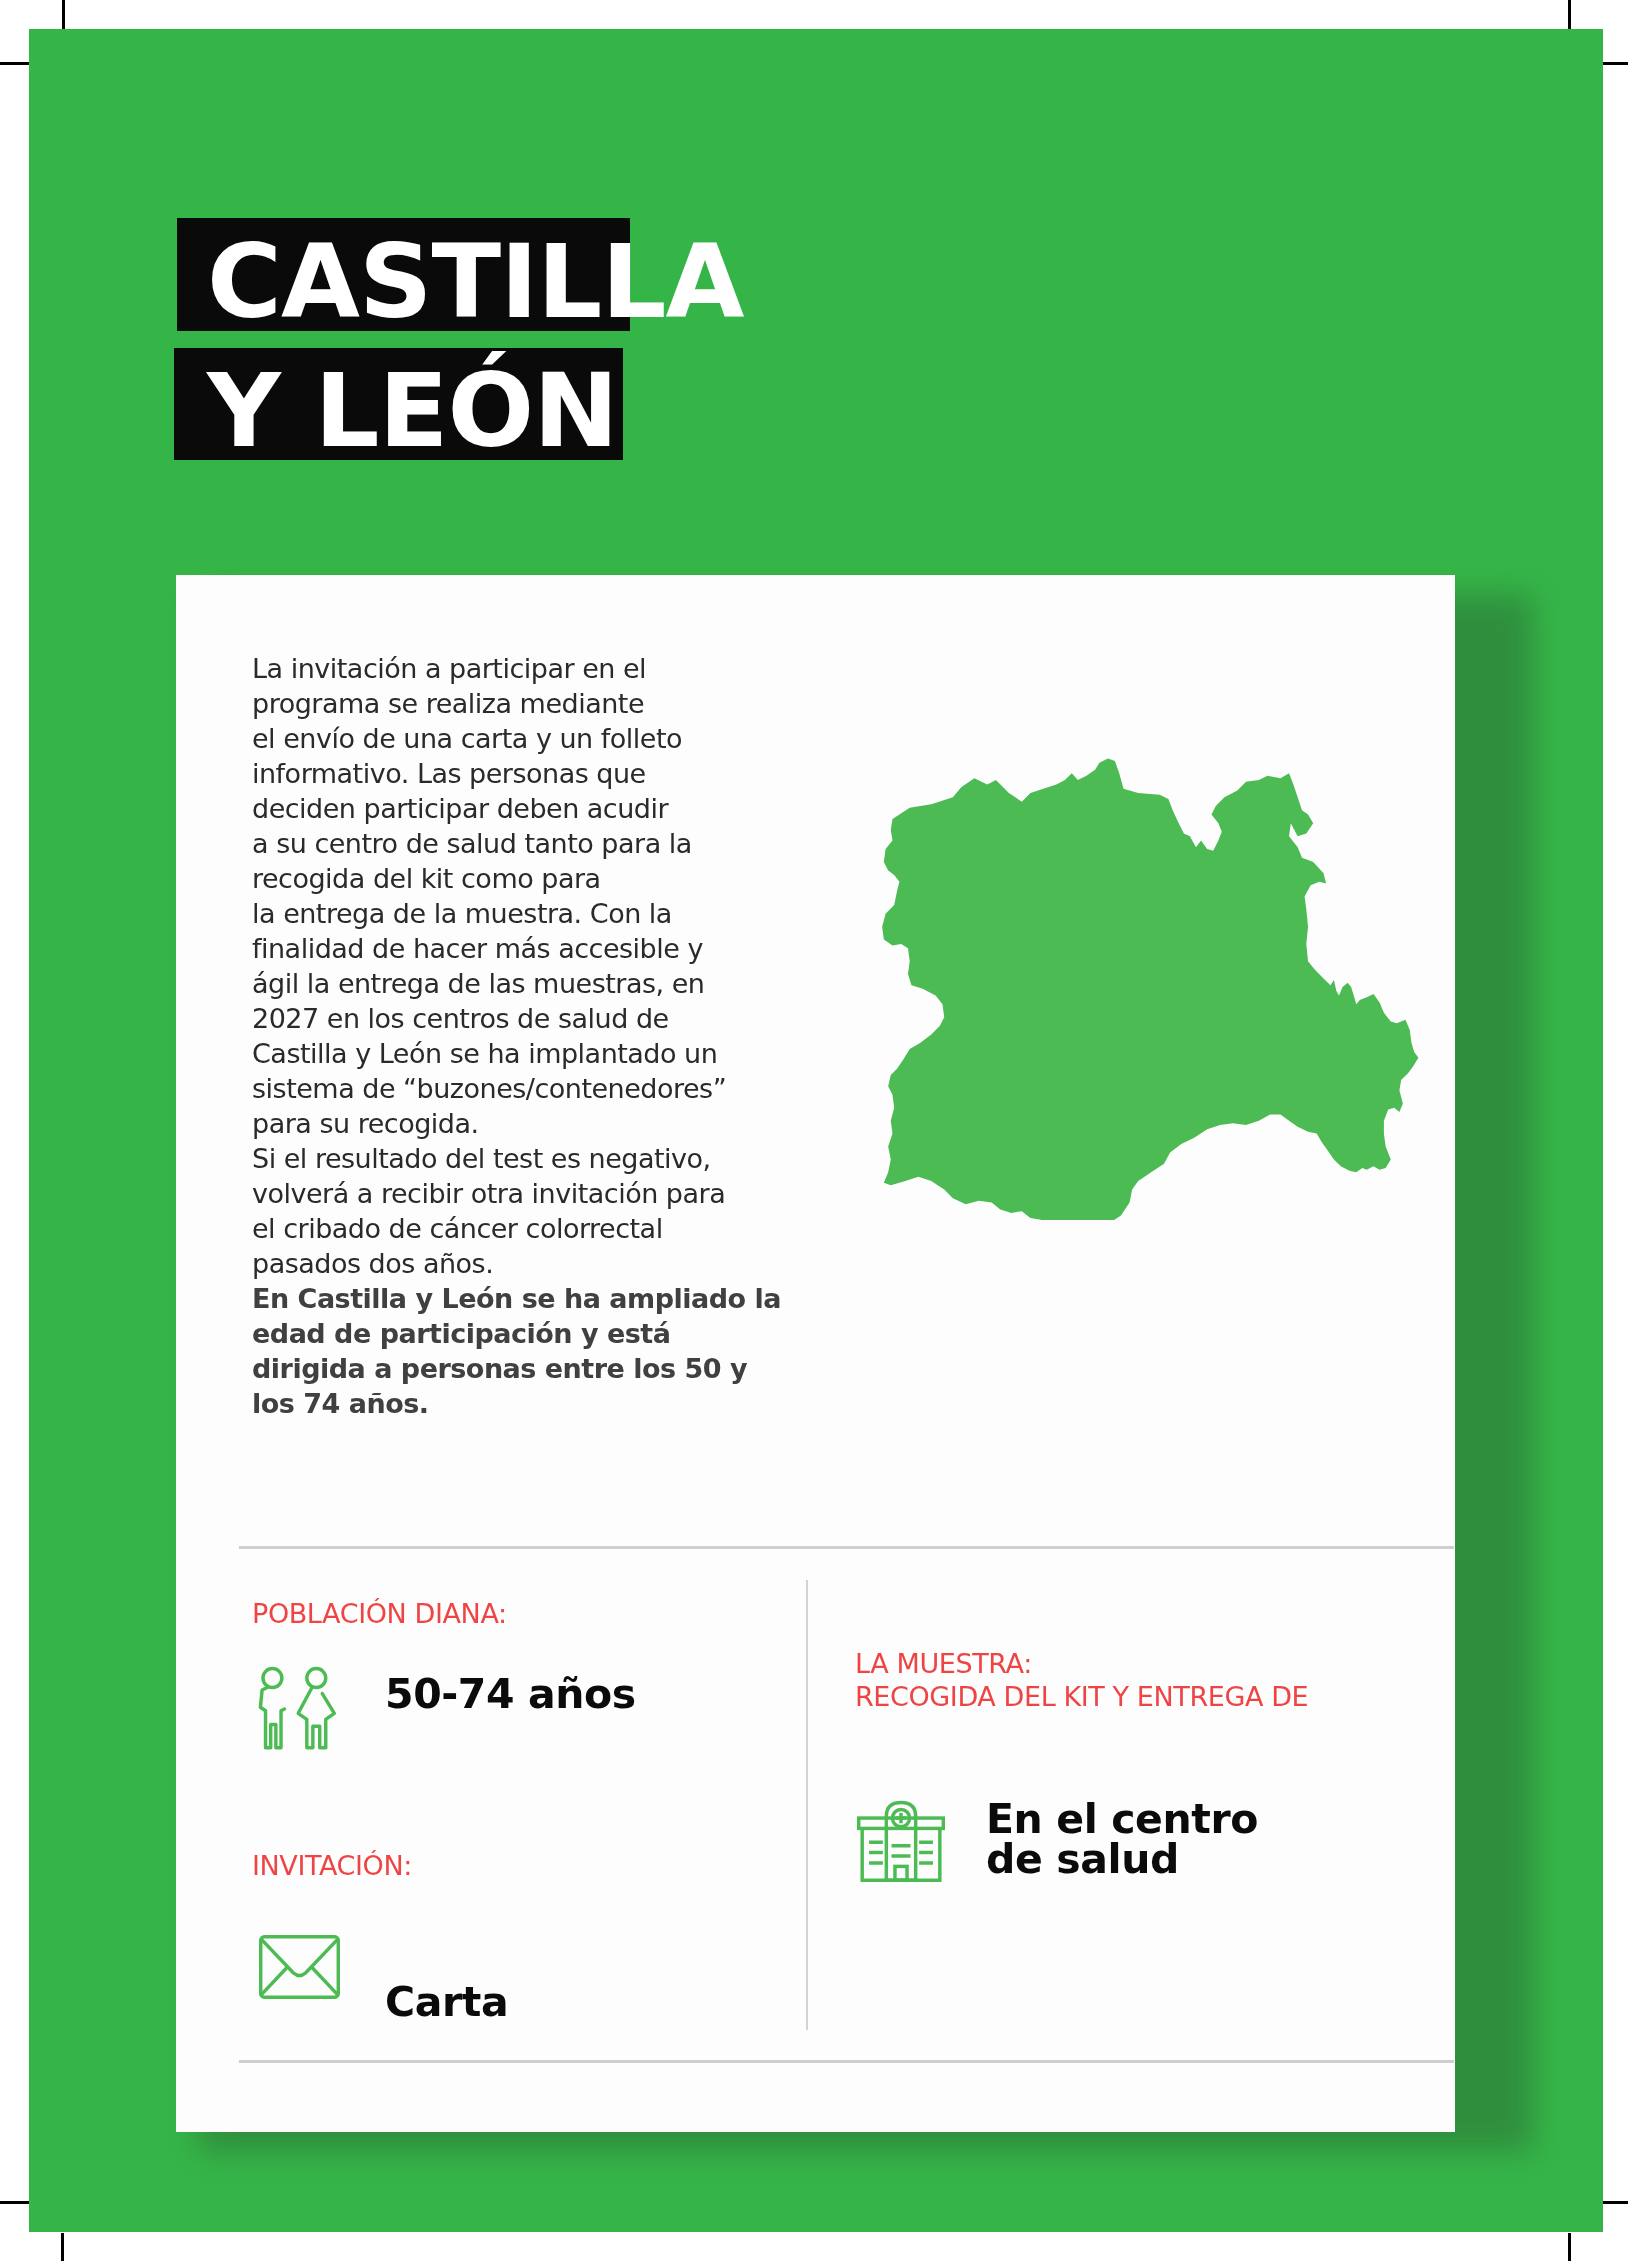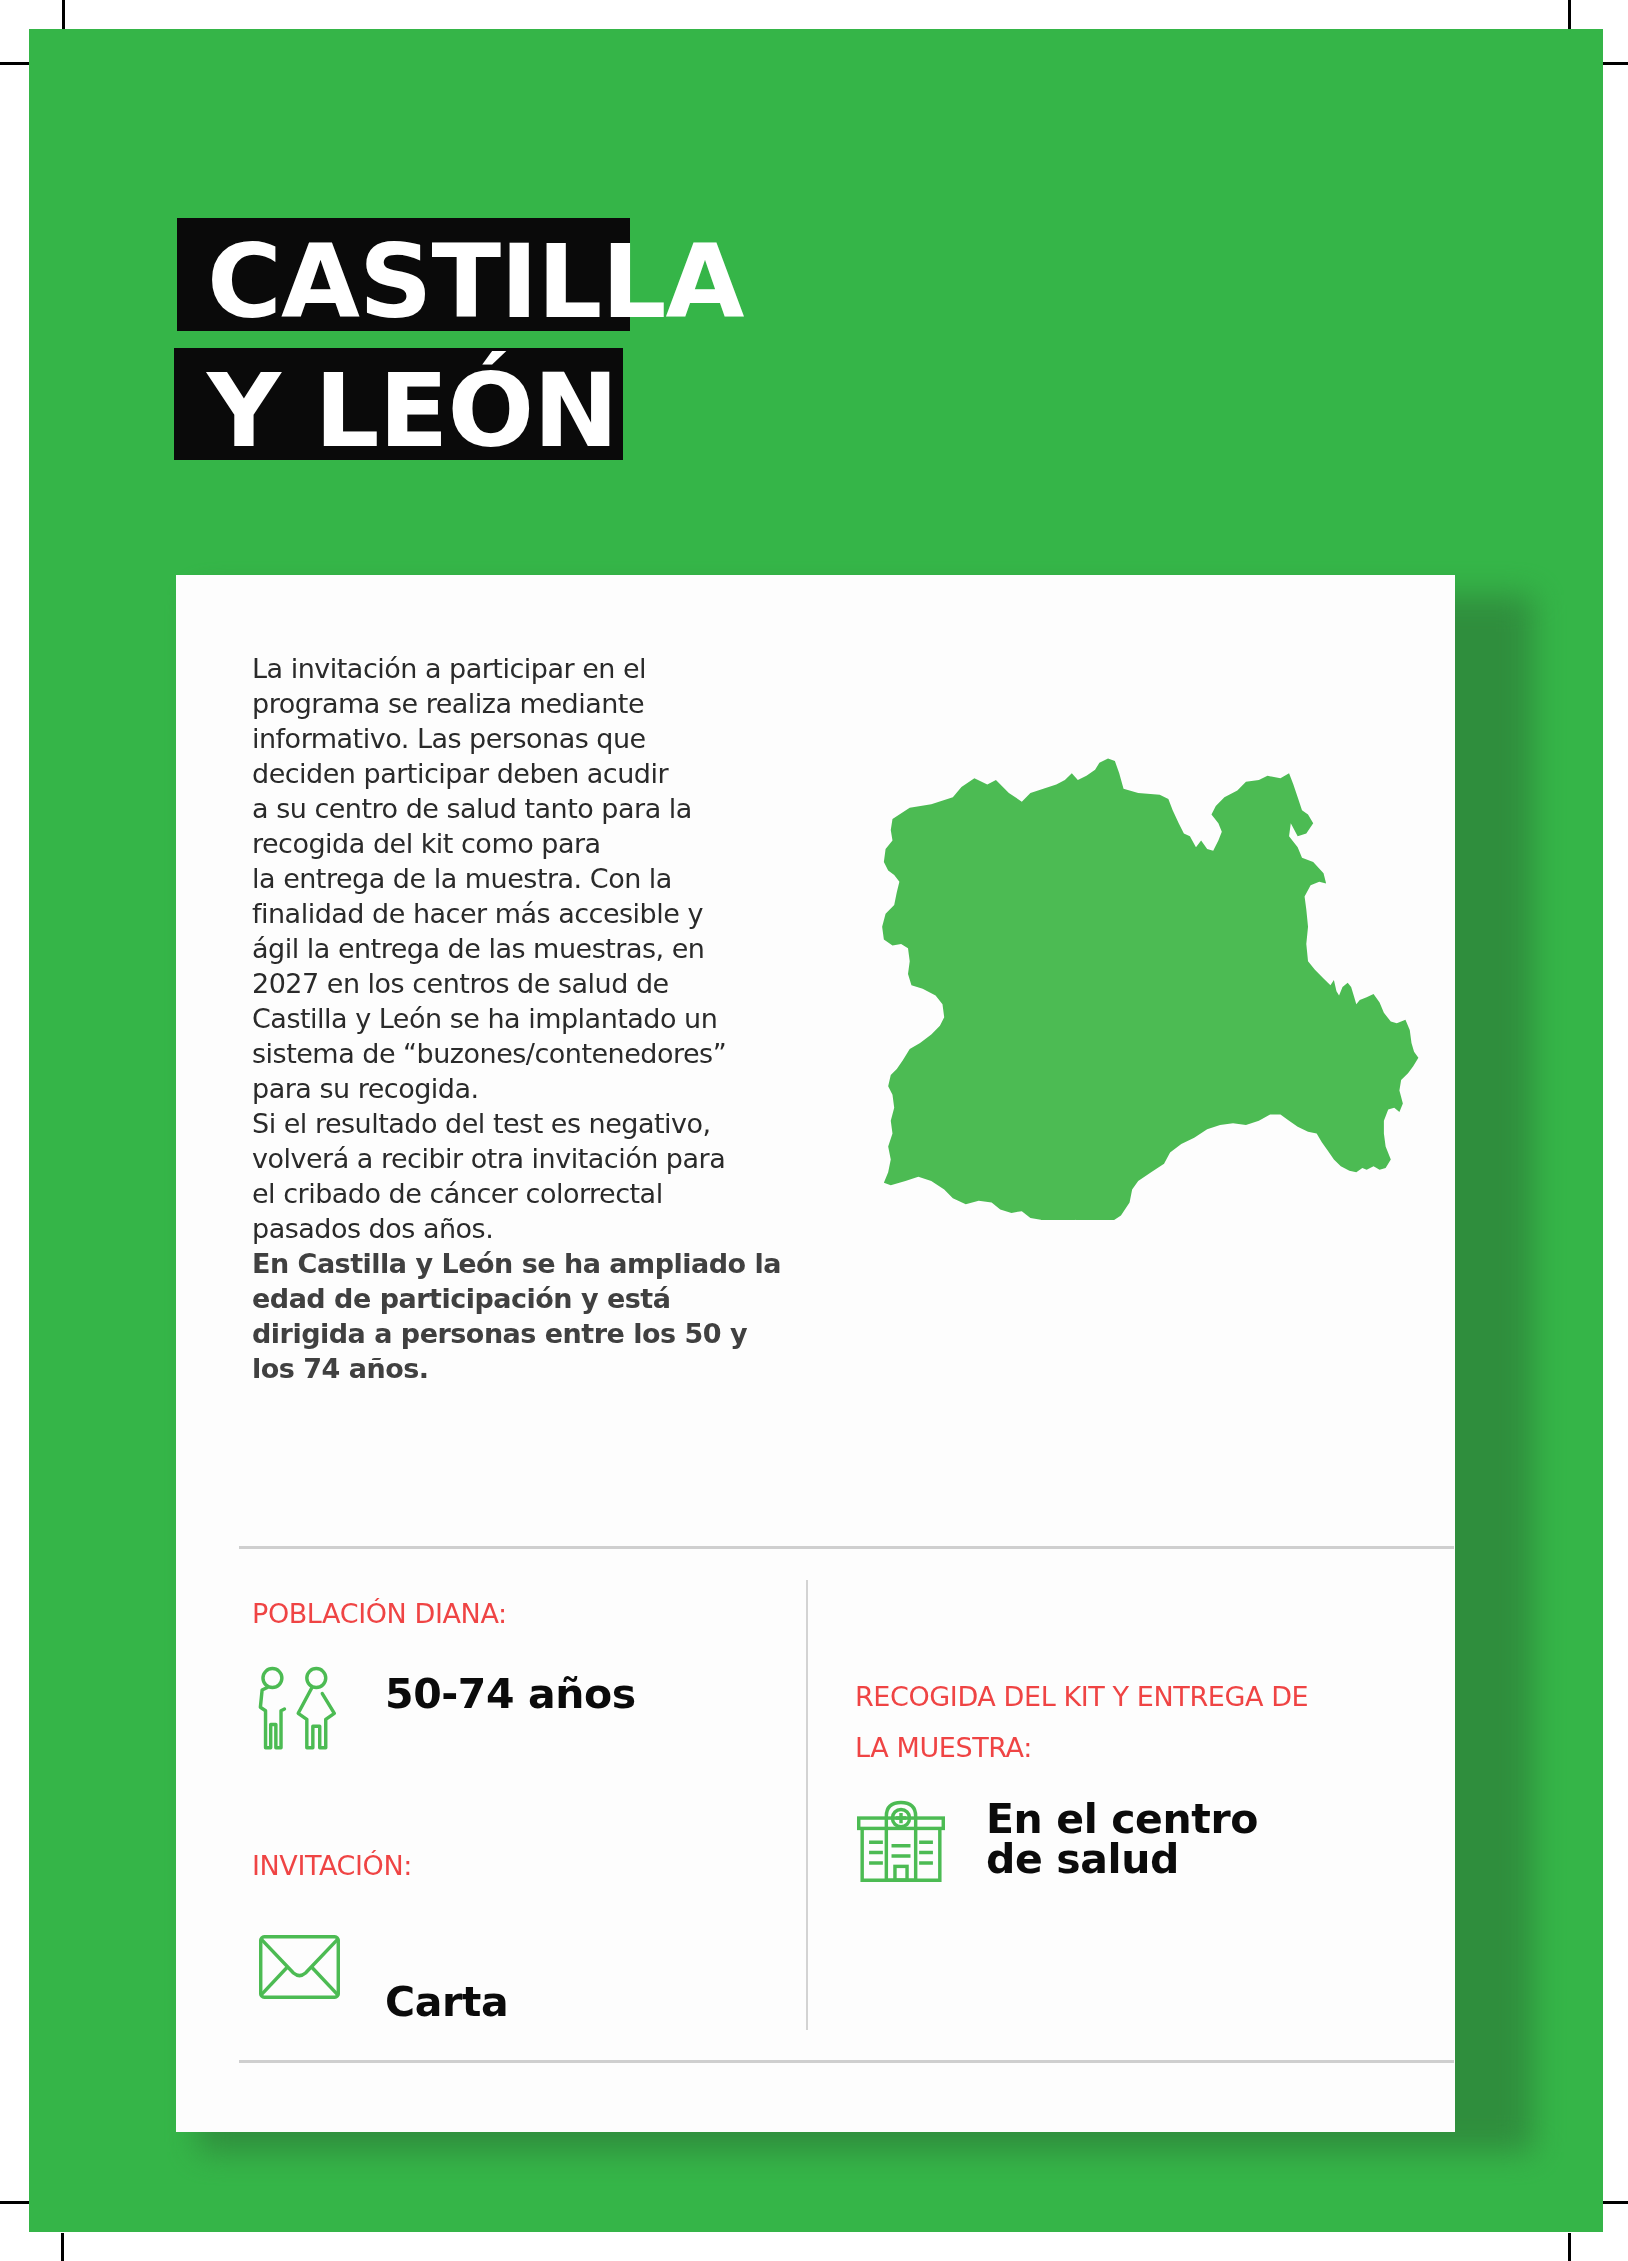--- a/index.html
+++ b/index.html
@@ -66,20 +66,21 @@
 <div class="title-bar" style="left:174px;top:348px;width:449px;height:112px;"></div>
 <div class="title-text" style="left:207px;top:231px;">CASTILLA</div>
 <div class="title-text" style="left:207px;top:360px;">Y LEÓN</div>
 
 <div class="card-shadow"></div>
 <div class="card">
 
   <div class="body-text">
     <span class="line">La invitación a participar en el</span>
     <span class="line">programa se realiza mediante</span>
+    <span class="line">el envío de una carta y un folleto</span>
     <span class="line">informativo. Las personas que</span>
     <span class="line">deciden participar deben acudir</span>
     <span class="line">a su centro de salud tanto para la</span>
     <span class="line">recogida del kit como para</span>
     <span class="line">la entrega de la muestra. Con la</span>
     <span class="line">finalidad de hacer más accesible y</span>
     <span class="line">ágil la entrega de las muestras, en</span>
     <span class="line">2027 en los centros de salud de</span>
     <span class="line">Castilla y León se ha implantado un</span>
     <span class="line">sistema de “buzones/contenedores”</span>
@@ -137,21 +138,21 @@
   <div class="label" style="left:76px;top:1274px;text-align:center;">INVITACIÓN:</div>
   <svg class="icon" style="left:83px;top:1360px;" width="81" height="64" viewBox="0 0 94 74" fill="none" stroke="#4cbb53" stroke-width="4" stroke-linejoin="round">
     <rect x="2" y="2" width="90" height="70" rx="4"></rect>
     <path d="M2 4 L40 44 Q47 50 54 44 L92 4"></path>
     <path d="M2 70 L33 37"></path>
     <path d="M92 70 L61 37"></path>
   </svg>
   <div class="value" style="left:209px;top:1407px;">Carta</div>
 
   <div class="label" style="left:679px;top:1105px;">RECOGIDA DEL KIT Y ENTREGA DE</div>
-  <div class="label" style="left:679px;top:1156px;text-align:center;">LA MUESTRA:</div>
+  <div class="label" style="left:679px;top:1072px;text-align:center;">LA MUESTRA:</div>
   <svg class="icon" style="left:681px;top:1224px;" width="88" height="83" viewBox="0 0 102 96" fill="none" stroke="#4cbb53" stroke-width="4">
     <path d="M34 20 Q34 4 51 4 Q68 4 68 20 L68 94 L34 94 Z"></path>
     <circle cx="51" cy="22" r="10"></circle>
     <path d="M51 16 L51 28 M45 22 L57 22"></path>
     <rect x="2" y="22" width="98" height="12"></rect>
     <path d="M6 34 L6 94 L96 94 L96 34"></path>
     <path d="M14 50 L30 50 M14 62 L30 62 M14 74 L30 74"></path>
     <path d="M72 50 L88 50 M72 62 L88 62 M72 74 L88 74"></path>
     <path d="M40 54 L62 54 M40 66 L62 66"></path>
     <rect x="44" y="78" width="14" height="16"></rect>

